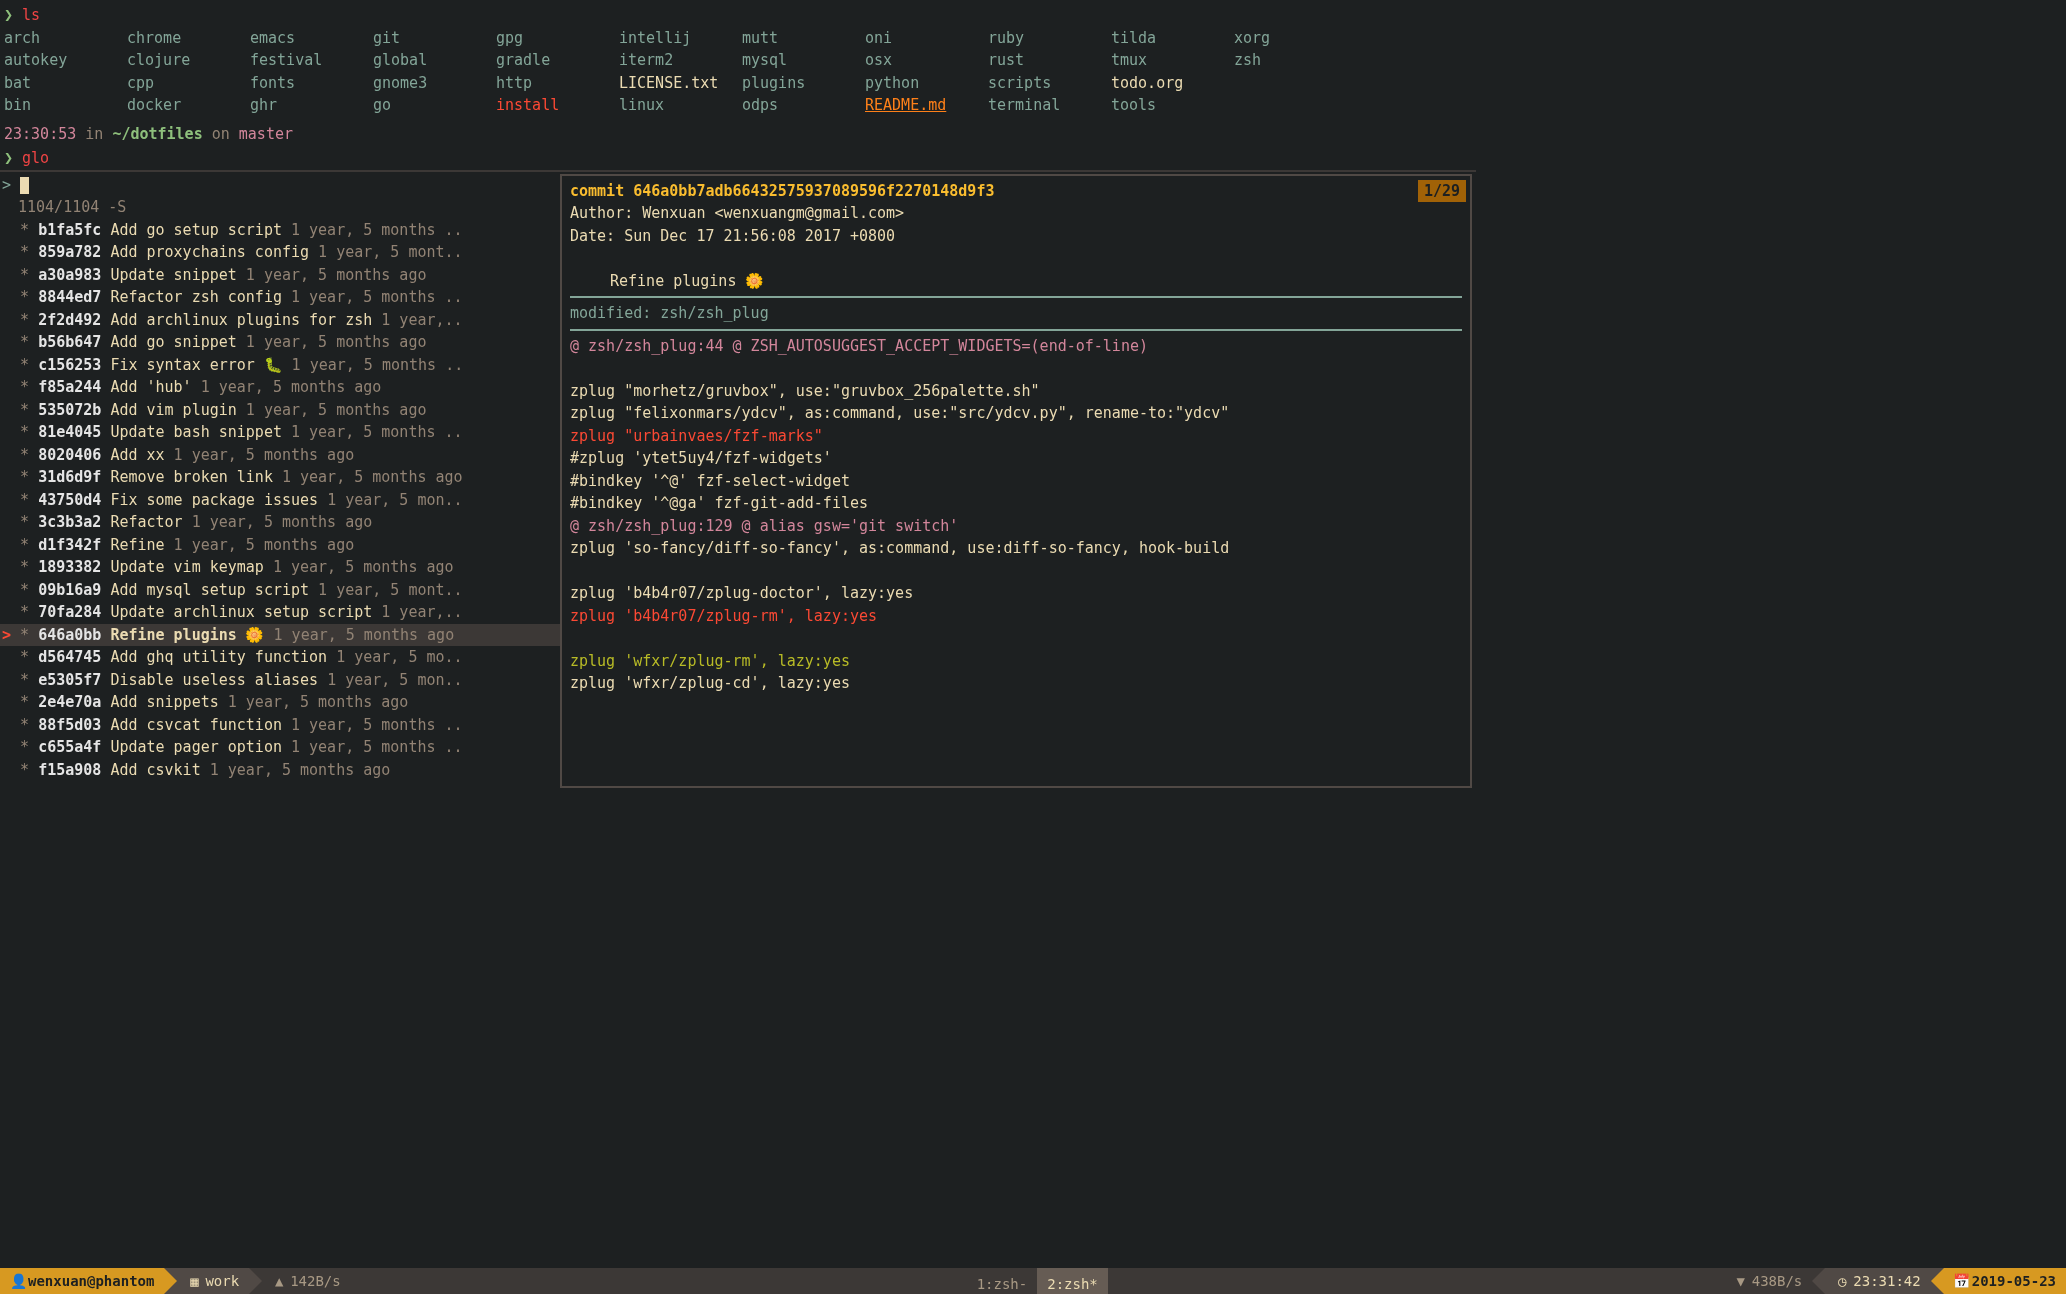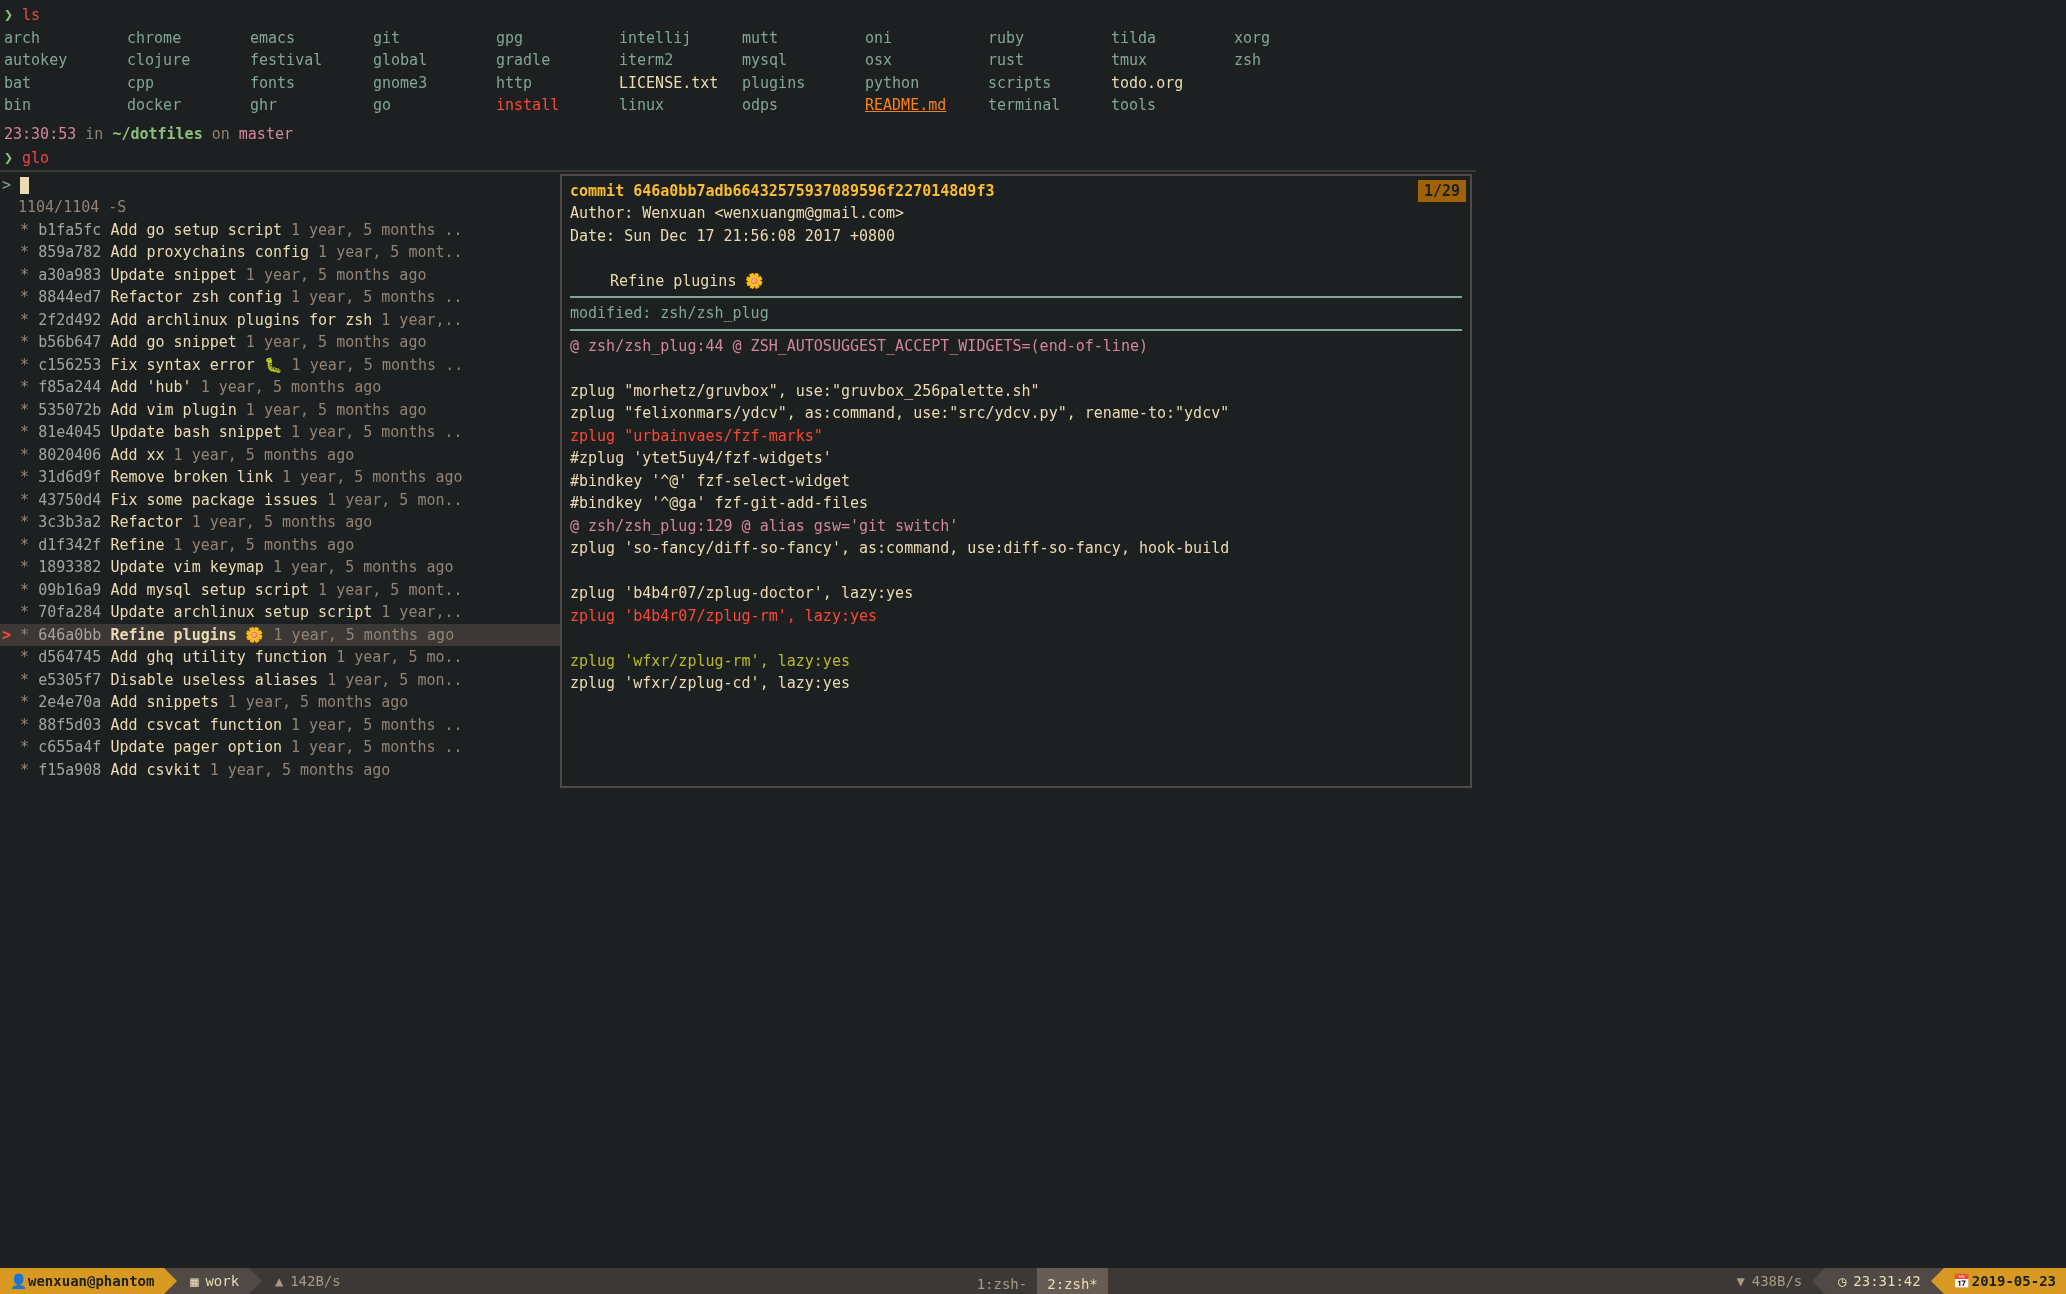--- a/index.html
+++ b/index.html
@@ -48,21 +48,21 @@
     margin: 2px 4px 4px 0;
     padding: 4px 8px;
     position: relative;
     overflow: hidden;
   }
   .fzf-prompt { color: #83a598; padding-left: 2px; }
   .fzf-prompt .cursor-block { display:inline-block; width:9px; height:17px; background:#ebdbb2; vertical-align:middle;}
   .fzf-count { color: #928374; padding-left: 18px; }
   .log-line { white-space: pre; padding-left: 2px; }
   .log-star { color: #928374; }
-  .log-hash { color: #a3a3a3; font-weight: normal; }
+  .log-hash { color: #e5e5e5; font-weight: bold; }
   .log-msg { color: #ebdbb2; }
   .log-date { color: #928374; }
   .log-sel { background: #3c3836; }
   .log-sel .log-msg { font-weight: bold; }
   .log-ptr { color: #fb4934; font-weight:bold; }
   .preview-badge {
     position: absolute; top: 4px; right: 4px;
     background: #a16207; color: #1d2021;
     padding: 0 6px; font-weight: bold;
   }

